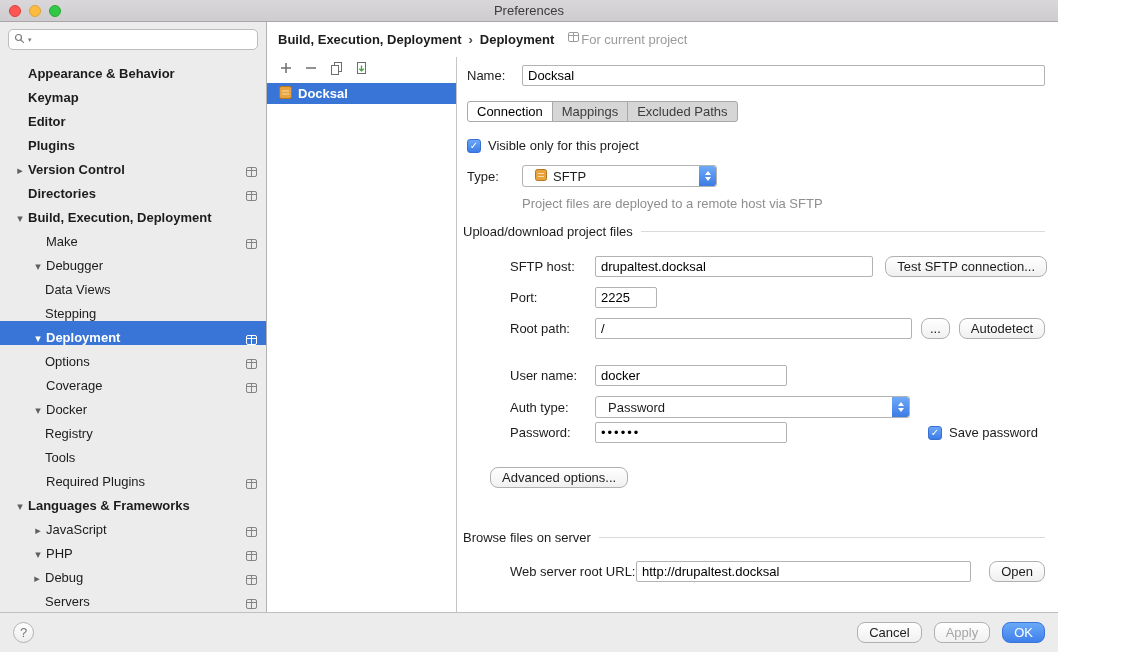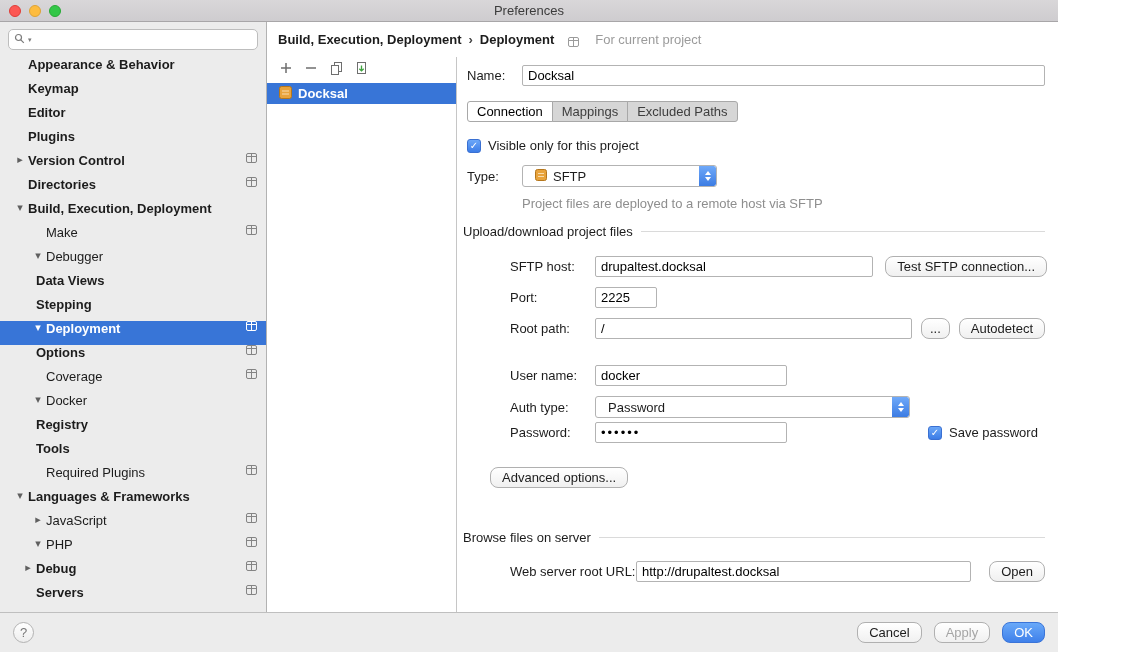--- a/index.html
+++ b/index.html
@@ -18,43 +18,43 @@
 
   .main { flex:1; display:flex; min-height:0; }
 
   
   .sidebar { width:267px; flex:0 0 267px; background:#ececec; border-right:1px solid #b2b2b2; overflow:hidden; }
   .searchwrap { margin:7px 8px 0 8px; }
   .searchbox { height:21px; background:#fff; border:1px solid #bdbdbd; border-radius:5px; display:flex; align-items:center; padding:0 5px; gap:3px; }
   .searchbox input { border:none; outline:none; flex:1; min-width:0; font:13px "Liberation Sans",sans-serif; background:transparent; }
   .s-chev { font-size:7px; color:#7b7b7b; }
   .tree { margin-top:7px; }
-  .trow { height:24px; display:flex; align-items:flex-start; cursor:default; }
+  .trow { height:24px; display:flex; align-items:flex-end; cursor:default; }
   .trow .arr { flex:0 0 16px; width:16px; text-align:center; color:#5f5f5f; font-size:11px; }
   .trow .tlabel { white-space:nowrap; }
   .lvl0 { padding-left:12px; }
   .lvl1 { padding-left:30px; }
-  .lvl2 { padding-left:20px;font-weight:bold; }
+  .lvl2 { padding-left:29px; }
   .bold .tlabel { font-weight:bold; }
   .trow.sel { background:#3875d7; }
   .trow.sel .tlabel { color:#fff; font-weight:bold; }
   .trow.sel .arr { color:#fff; }
   .pp { flex:0 0 11px; width:11px; height:10px; margin-left:auto; margin-right:9px; border:1px solid #848484; border-radius:2px;
         background:linear-gradient(#848484,#848484) 0 2px/100% 1px no-repeat,
                    linear-gradient(#848484,#848484) 4px 0/1px 100% no-repeat; }
   .trow.sel .pp { border-color:#fff;
         background:linear-gradient(#fff,#fff) 0 2px/100% 1px no-repeat,
                    linear-gradient(#fff,#fff) 4px 0/1px 100% no-repeat; }
 
   
   .content { flex:1; display:flex; flex-direction:column; min-width:0; background:#fff; }
   .breadcrumb-row { height:35px; flex:0 0 auto; display:flex; align-items:center; padding-left:11px; }
   .crumb { font-weight:bold; }
   .crumb-sep { margin:0 7px; color:#444; font-weight:bold; }
-  .scope { display:flex; align-items:flex-end; gap:16px; margin-left:14px; color:#9b9b9b; }
+  .scope { display:flex; align-items:flex-start; gap:2px; margin-left:14px; color:#9b9b9b; }
   .scope .pp { margin:0; border-color:#9b9b9b;
         background:linear-gradient(#9b9b9b,#9b9b9b) 0 2px/100% 1px no-repeat,
                    linear-gradient(#9b9b9b,#9b9b9b) 4px 0/1px 100% no-repeat; }
 
   .cols { flex:1; display:flex; min-height:0; }
 
   
   .serverpane { width:190px; flex:0 0 190px; border-right:1px solid #c6c6c6; overflow:hidden; }
   .listtoolbar { height:22px; display:flex; align-items:center; gap:11px; padding-left:12px; }
   .tbbtn { width:14px; height:14px; display:flex; align-items:center; justify-content:center; }

